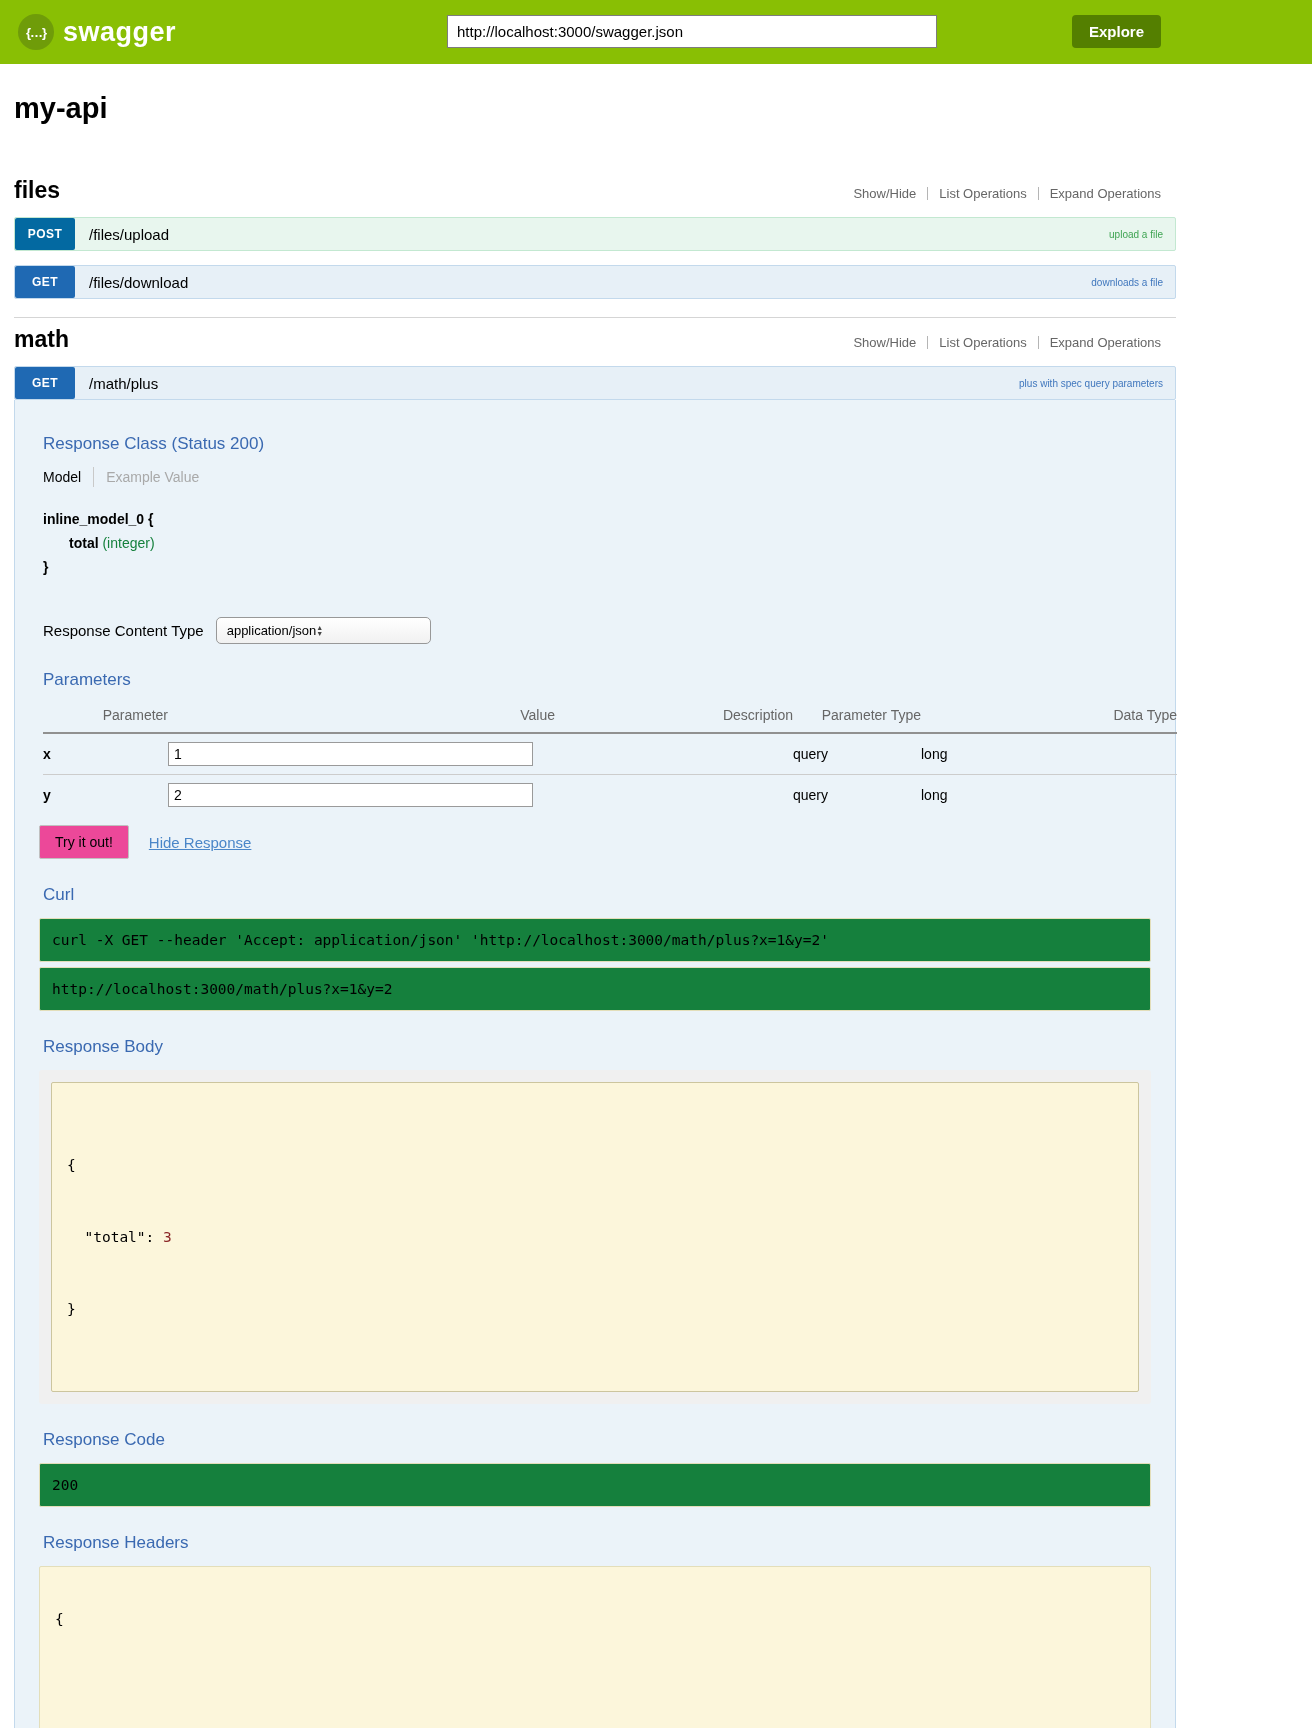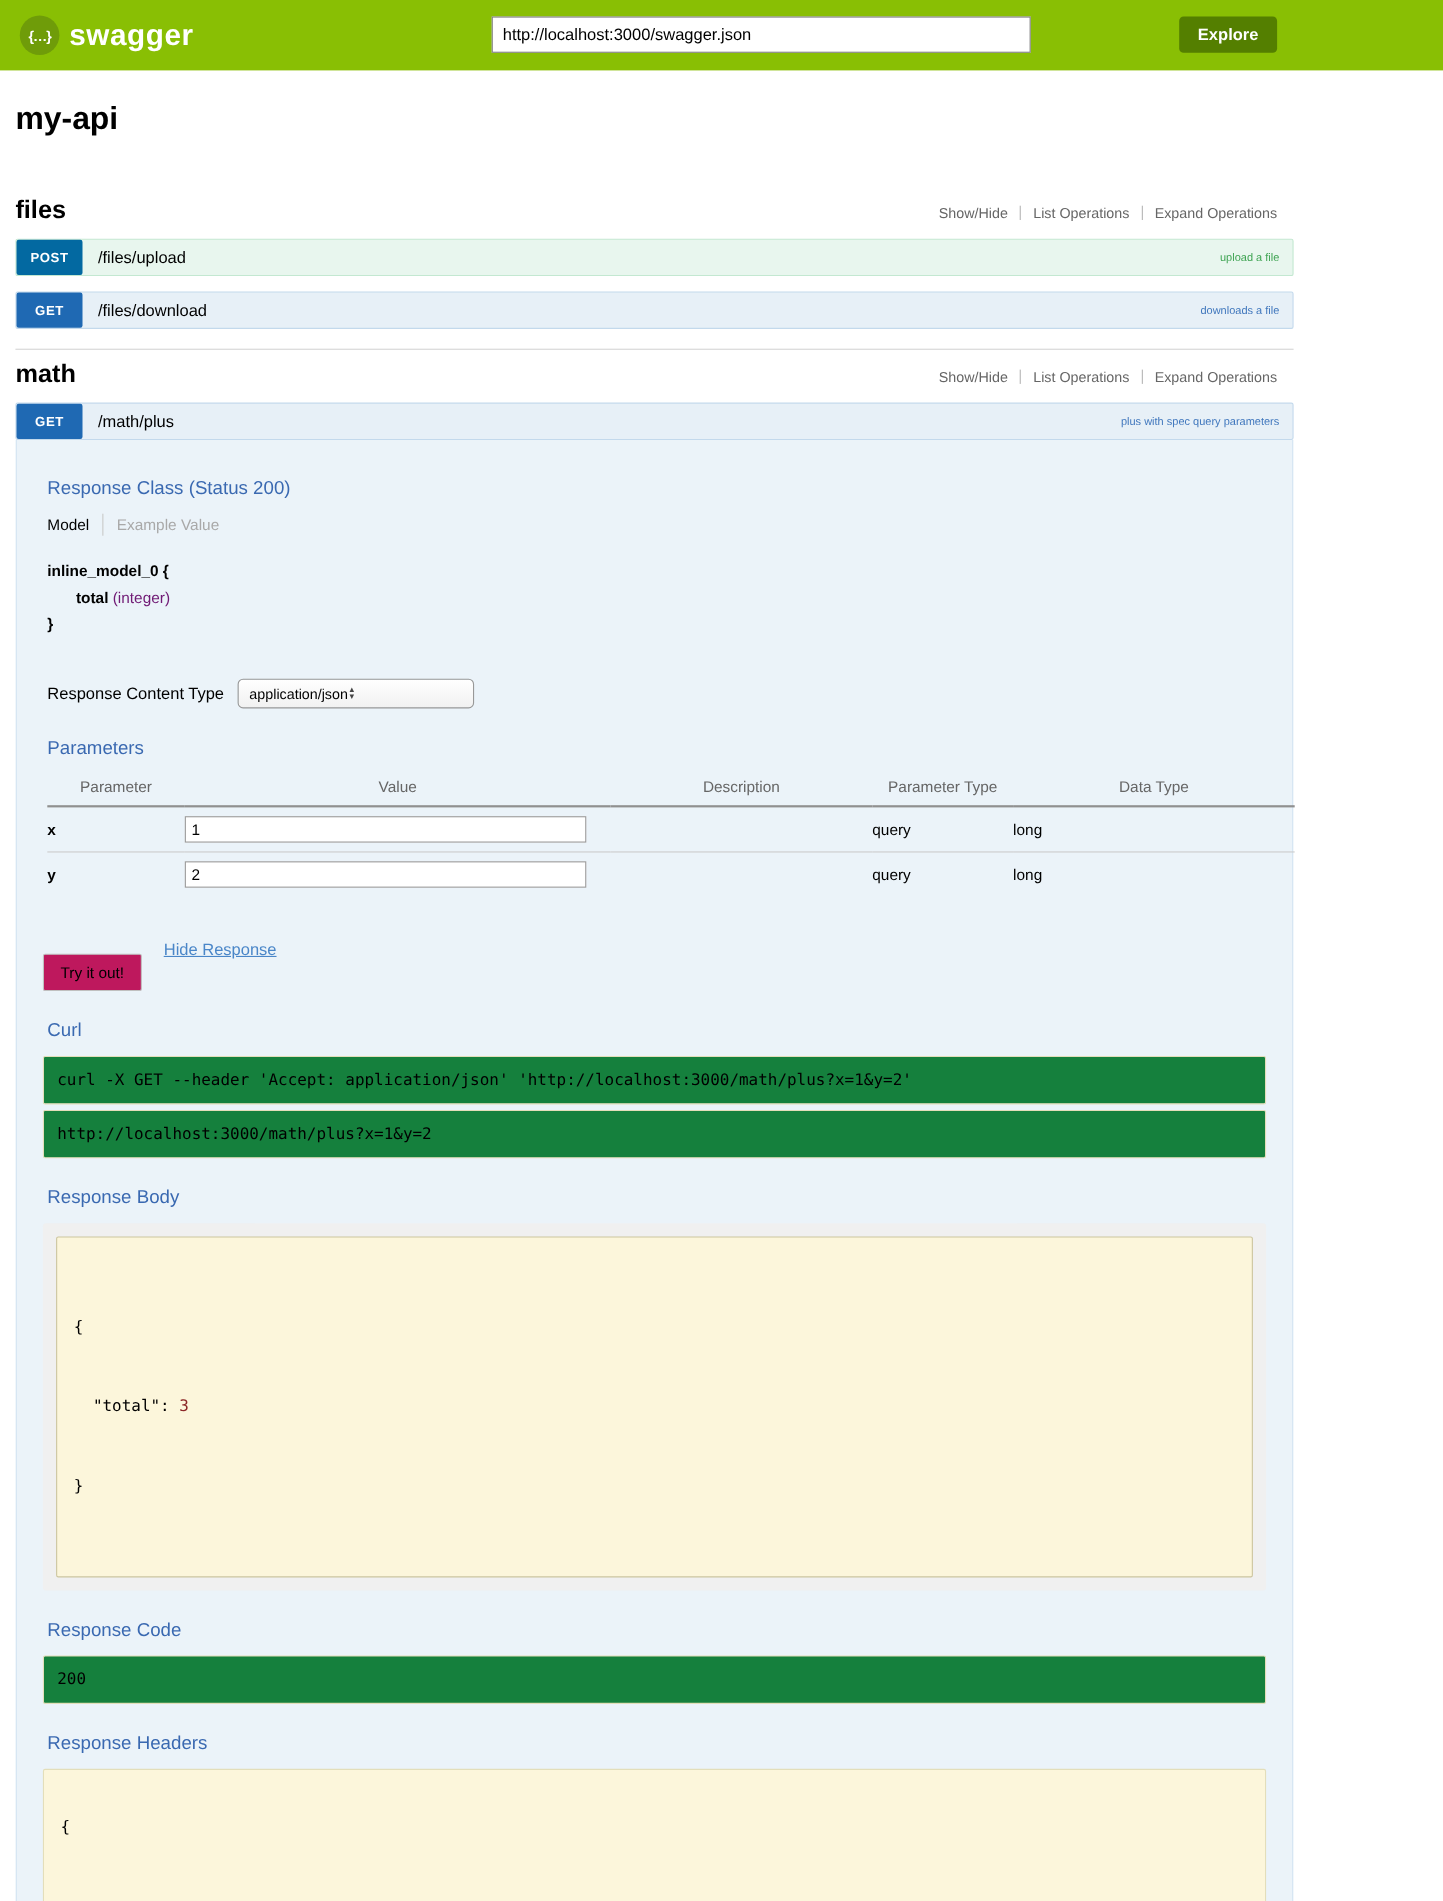--- a/index.html
+++ b/index.html
@@ -86,21 +86,21 @@
 
   .model-tabs { display:flex; align-items:center; margin:6px 0 0 14px; font-size:14px; }
   .tab-active { color:#000; cursor:pointer; }
   .model-tabs .vsep { width:1px; height:20px; background:#c9c9c9; margin:0 12px; }
   .tab-inactive { color:#a9a9a9; cursor:pointer; }
 
   .model-block { margin:20px 0 0 14px; font-size:14px; line-height:24px; }
   .model-name, .model-close { font-weight:bold; }
   .model-prop { padding-left:26px; }
   .model-prop .prop-name { font-weight:bold; }
-  .model-prop .prop-type { color:#701a75; }
+  .model-prop .prop-type { color:#15803d; }
 
   .content-type-row { display:flex; align-items:center; margin:38px 0 0 14px; }
   .content-type-label { font-size:15px; }
   .select-box {
     margin-left:12px; width:215px; height:27px;
     border:1px solid #989898; border-radius:5px;
     background:linear-gradient(#ffffff,#f1f1f1);
     display:flex; align-items:center; justify-content:flex-start;
     padding:0 7px 0 10px; font-size:13px; cursor:pointer;
   }
@@ -110,36 +110,36 @@
   
   .params-table {
     width:1134px; margin-left:14px; border-collapse:collapse; table-layout:fixed;
     font-size:14px;
   }
   .params-table col.c1 { width:125px; }
   .params-table col.c2 { width:387px; }
   .params-table col.c3 { width:238px; }
   .params-table col.c4 { width:128px; }
   .params-table th {
-    text-align:center; font-weight:normal; color:#666;
+    text-align:right; font-weight:normal; color:#666;
     padding:4px 0 9px 0; border-bottom:2px solid #909090;
   }
   .params-table td { padding:8px 0; vertical-align:middle; }
   .params-table tr.row1 td { border-bottom:1px solid #cccccc; }
   .param-name { font-weight:bold; }
   .param-input {
     width:365px; height:24px; border:1px solid #9a9a9a; padding:2px 5px;
     font-size:14px; font-family:"Liberation Sans", sans-serif; background:#fff;
   }
 
   .try-row { display:flex; align-items:center; gap:20px; margin:10px 0 0 10px; }
   .try-btn {
-    background:#be185d; border:1px solid #c0c0c0; border-radius:2px;
+    background:#ec4899; border:1px solid #c0c0c0; border-radius:2px;
     font-size:14px; padding:8px 15px; font-family:"Liberation Sans", sans-serif;
-    cursor:pointer; color:#000;margin-top:42px;
+    cursor:pointer; color:#000;
   }
   .hide-response { color:#4a86c8; text-decoration:underline; font-size:15px; cursor:pointer; }
 
   
   .mono { font-family:"DejaVu Sans Mono","Liberation Mono",monospace; }
   .code-block {
     background:#15803d; border:1px solid #e3deba; border-radius:2px;
     margin:5px 10px; padding:13px 12px; font-size:14.5px; white-space:pre;
     overflow:hidden;
   }

